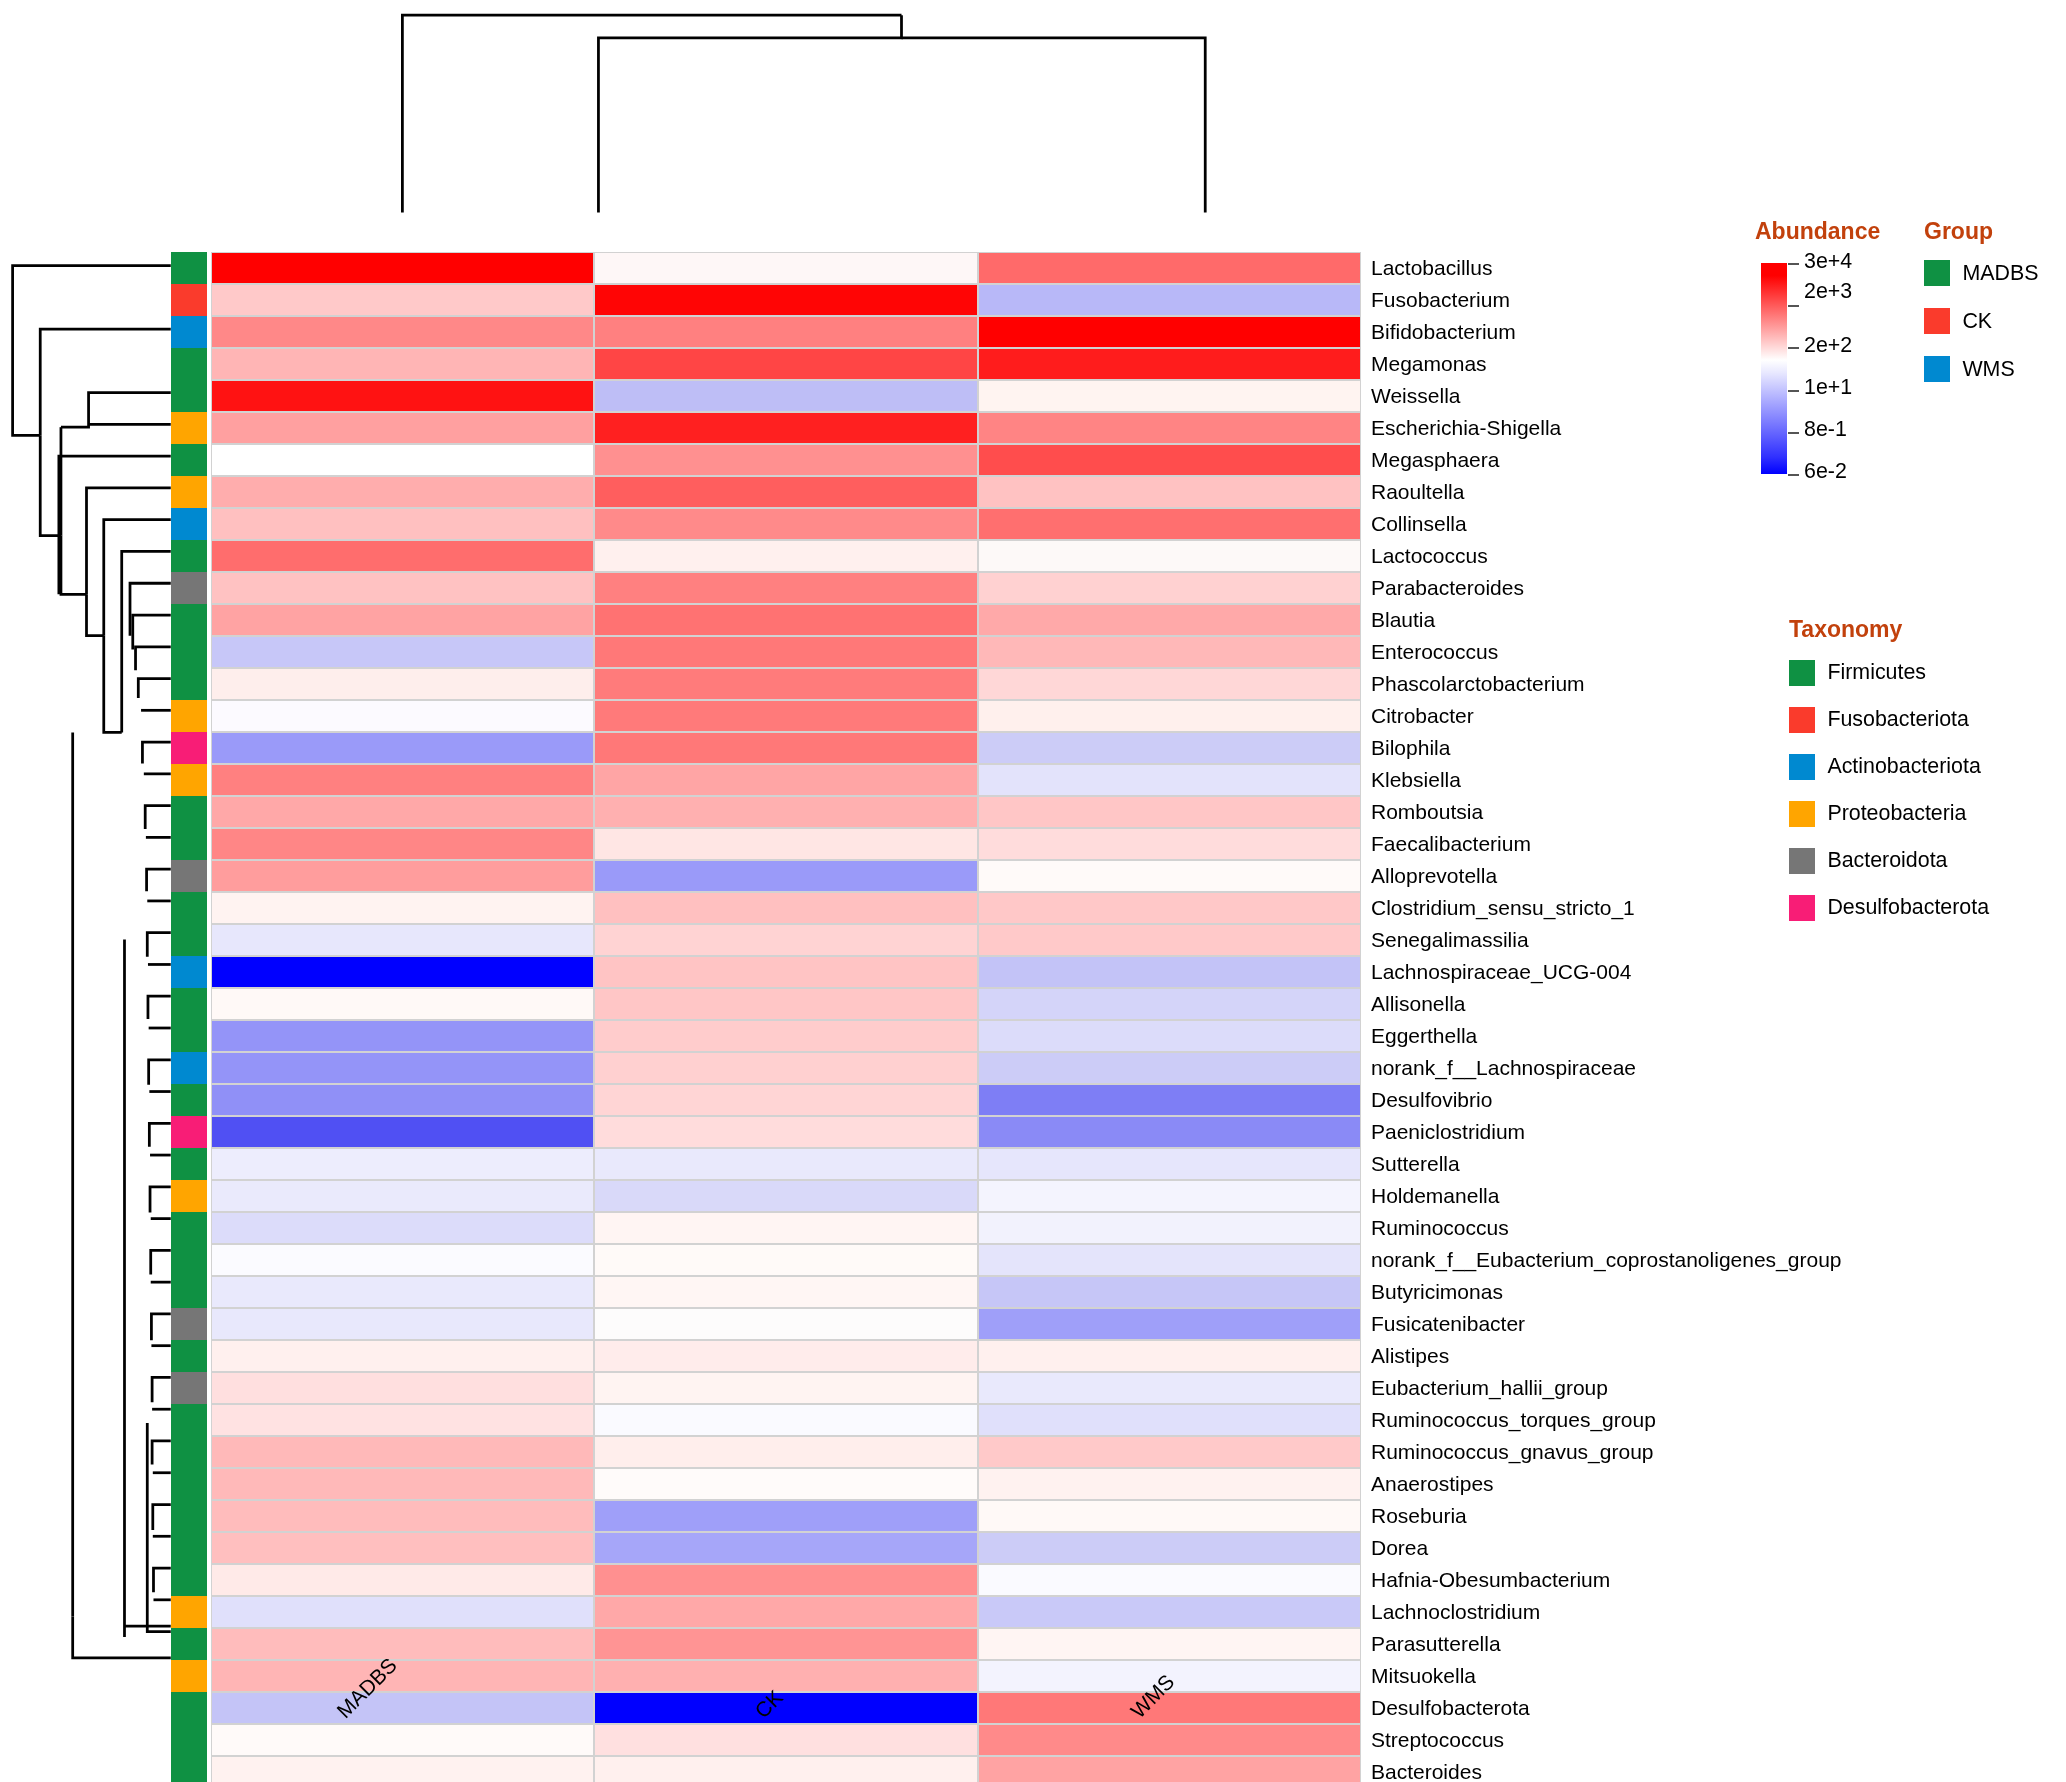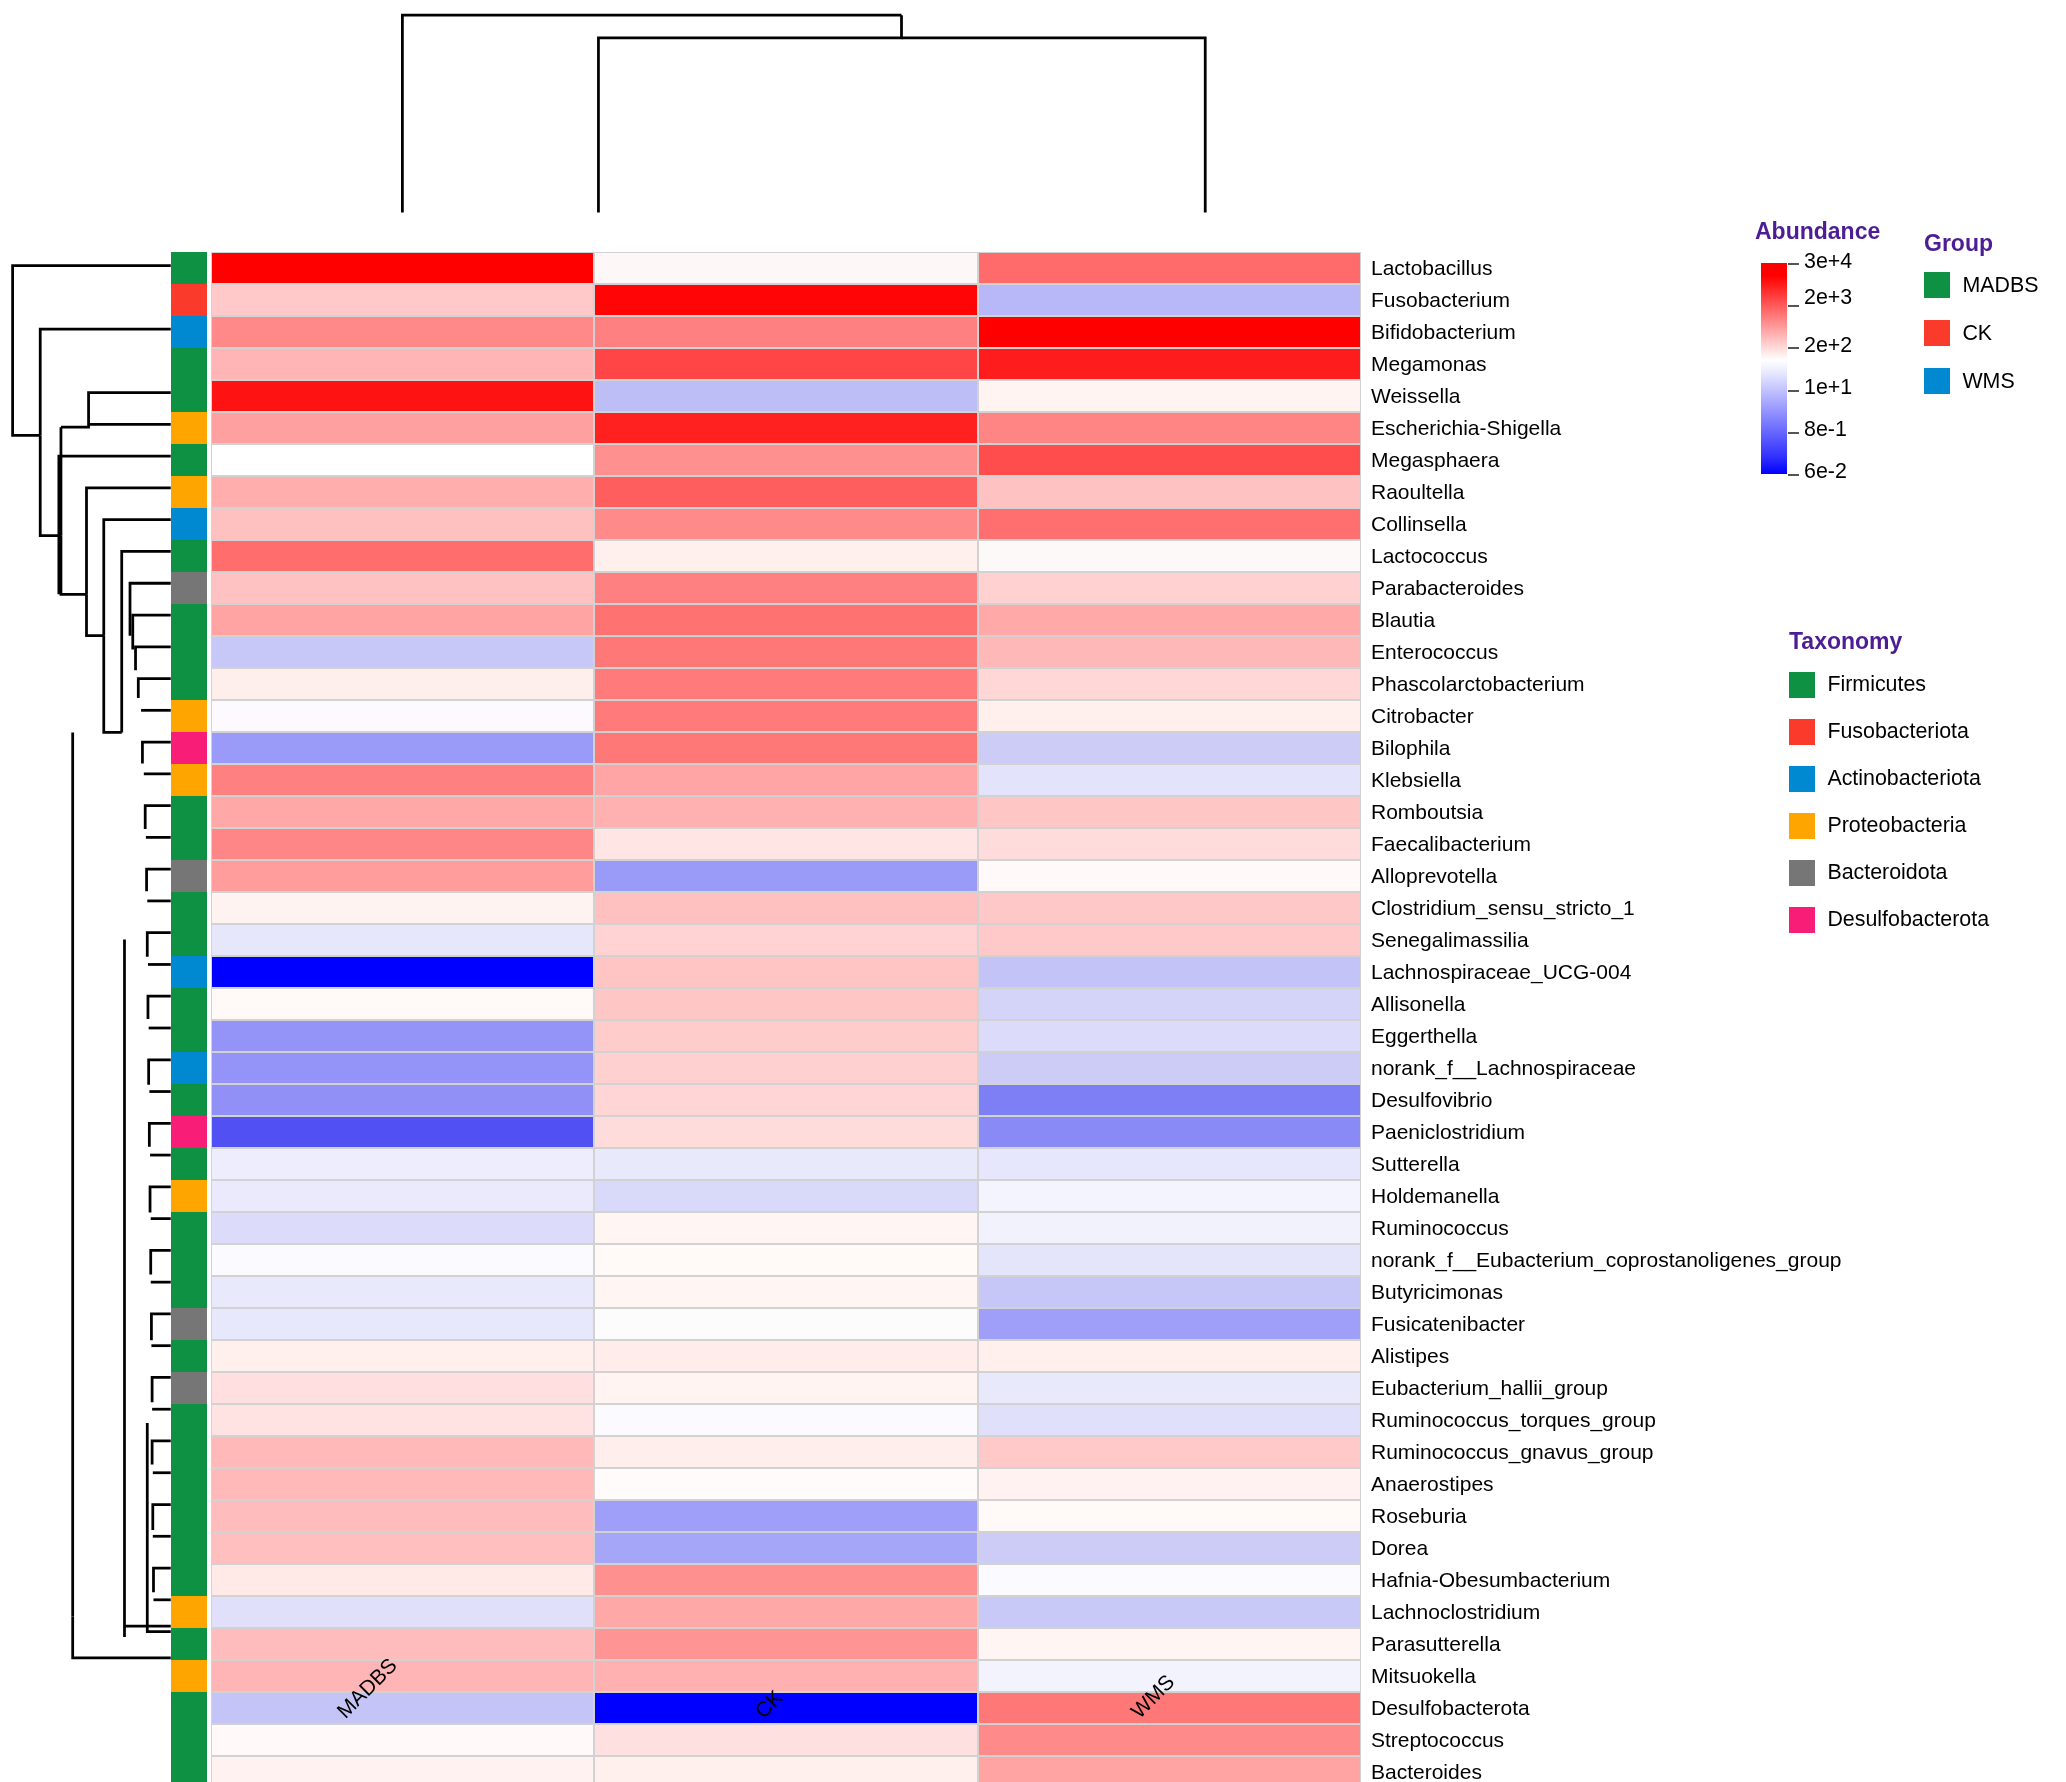--- a/index.html
+++ b/index.html
@@ -21,21 +21,21 @@
 
   
   #group-bar{position:absolute;left:211px;top:213px;width:1150px;height:29px;display:flex;}
   .gb-seg{height:100%;}
 
   
   .collab{position:absolute;font-size:21px;color:#000;
           transform:rotate(-45deg);transform-origin:left top;white-space:nowrap;}
 
   
-  .legend-title{font-size:23px;font-weight:bold;color:#4c1d95;margin-top:12px;}
+  .legend-title{font-size:23px;font-weight:bold;color:#c2410c;}
   .legend-row{display:flex;align-items:center;margin-bottom:14px;}
   .swatch{width:26px;height:26px;margin-right:12.4px;flex:0 0 auto;}
   .legend-label{font-size:21.4px;color:#000;white-space:nowrap;}
 
   #colorbar{position:absolute;left:1761px;top:263px;width:26px;height:211px;
             background:linear-gradient(to bottom,#ff0000 0%,#ff0000 6%,#ffffff 46%,
                                        #e8e8ff 52%,#3030ff 92%,#0000ff 100%);}
   .cb-tick{position:absolute;left:1788px;width:11px;height:2.1px;background:#555;}
   .cb-lab{position:absolute;left:1804px;font-size:21.4px;color:#000;white-space:nowrap;}
 
@@ -470,21 +470,21 @@
 <div class="collab" style="left:1126px;top:1706px;">WMS</div>
 
 <div class="abs" style="left:1755px;top:218px;">
   <span class="legend-title">Abundance</span>
 </div>
 <div id="colorbar"></div>
 <div id="cb-ticks">
     <div class="cb-tick abs" style="top: 263px;"></div>
     <div class="cb-lab abs" style="top: 249px;">3e+4</div>
     <div class="cb-tick abs" style="top: 305px;"></div>
-    <div class="cb-lab abs" style="top: 285px;">2e+3</div>
+    <div class="cb-lab abs" style="top: 279px;">2e+3</div>
     <div class="cb-tick abs" style="top: 347px;"></div>
     <div class="cb-lab abs" style="top: 333px;">2e+2</div>
     <div class="cb-tick abs" style="top: 390px;"></div>
     <div class="cb-lab abs" style="top: 375px;">1e+1</div>
     <div class="cb-tick abs" style="top: 432px;"></div>
     <div class="cb-lab abs" style="top: 417px;">8e-1</div>
     <div class="cb-tick abs" style="top: 474px;"></div>
     <div class="cb-lab abs" style="top: 459px;">6e-2</div>
   </div>
 

